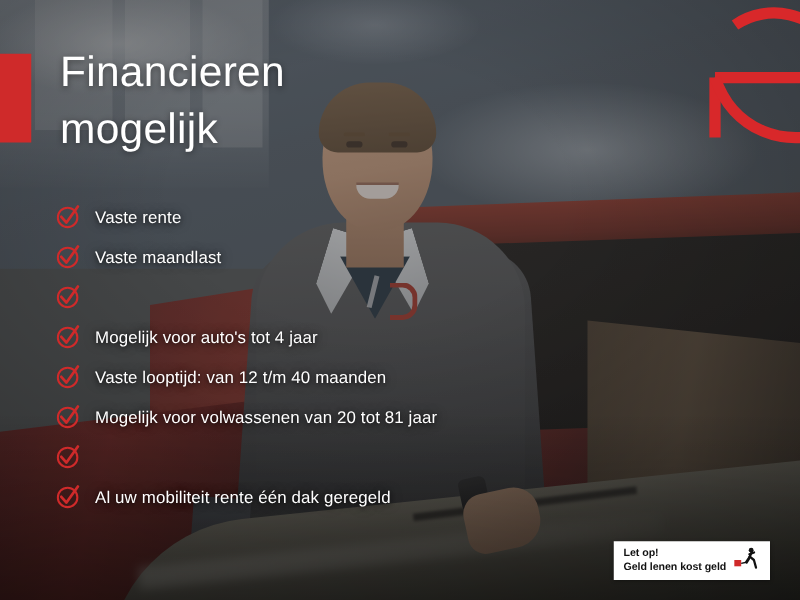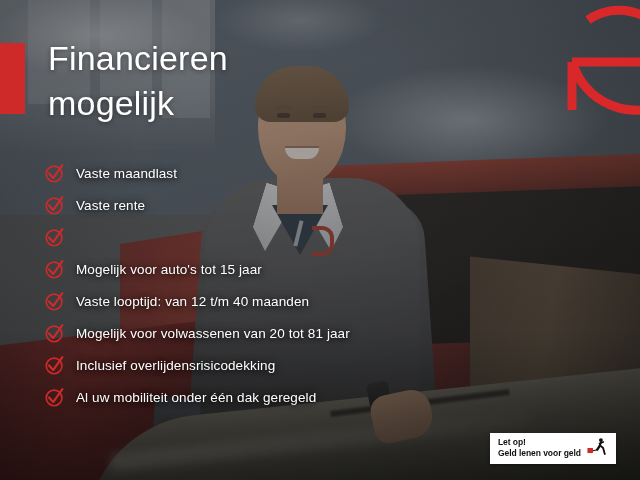--- a/index.html
+++ b/index.html
@@ -332,50 +332,50 @@
 
     <div class="features">
 
       <div class="feature-row">
         <span class="check-icon">
           <svg viewBox="0 0 24 24" width="22" height="22" aria-hidden="true">
             <circle cx="11" cy="13" r="8.5" fill="none" stroke="#cf2a2a" stroke-width="1.8"></circle>
             <path d="M5.5 12.5 L 10 17.5 L 20 3.5" fill="none" stroke="#cf2a2a" stroke-width="2.4" stroke-linecap="round" stroke-linejoin="round"></path>
           </svg>
         </span>
+        <span class="feature-label">Vaste rente</span>
+      </div>
+
+      <div class="feature-row">
+        <span class="check-icon">
+          <svg viewBox="0 0 24 24" width="22" height="22" aria-hidden="true">
+            <circle cx="11" cy="13" r="8.5" fill="none" stroke="#cf2a2a" stroke-width="1.8"></circle>
+            <path d="M5.5 12.5 L 10 17.5 L 20 3.5" fill="none" stroke="#cf2a2a" stroke-width="2.4" stroke-linecap="round" stroke-linejoin="round"></path>
+          </svg>
+        </span>
         <span class="feature-label">Vaste maandlast</span>
       </div>
 
       <div class="feature-row">
         <span class="check-icon">
           <svg viewBox="0 0 24 24" width="22" height="22" aria-hidden="true">
             <circle cx="11" cy="13" r="8.5" fill="none" stroke="#cf2a2a" stroke-width="1.8"></circle>
             <path d="M5.5 12.5 L 10 17.5 L 20 3.5" fill="none" stroke="#cf2a2a" stroke-width="2.4" stroke-linecap="round" stroke-linejoin="round"></path>
           </svg>
         </span>
-        <span class="feature-label">Vaste rente</span>
-      </div>
-
-      <div class="feature-row">
-        <span class="check-icon">
-          <svg viewBox="0 0 24 24" width="22" height="22" aria-hidden="true">
-            <circle cx="11" cy="13" r="8.5" fill="none" stroke="#cf2a2a" stroke-width="1.8"></circle>
-            <path d="M5.5 12.5 L 10 17.5 L 20 3.5" fill="none" stroke="#cf2a2a" stroke-width="2.4" stroke-linecap="round" stroke-linejoin="round"></path>
-          </svg>
-        </span>
-      </div>
-
-      <div class="feature-row">
-        <span class="check-icon">
-          <svg viewBox="0 0 24 24" width="22" height="22" aria-hidden="true">
-            <circle cx="11" cy="13" r="8.5" fill="none" stroke="#cf2a2a" stroke-width="1.8"></circle>
-            <path d="M5.5 12.5 L 10 17.5 L 20 3.5" fill="none" stroke="#cf2a2a" stroke-width="2.4" stroke-linecap="round" stroke-linejoin="round"></path>
-          </svg>
-        </span>
-        <span class="feature-label">Mogelijk voor auto's tot 15 jaar</span>
+      </div>
+
+      <div class="feature-row">
+        <span class="check-icon">
+          <svg viewBox="0 0 24 24" width="22" height="22" aria-hidden="true">
+            <circle cx="11" cy="13" r="8.5" fill="none" stroke="#cf2a2a" stroke-width="1.8"></circle>
+            <path d="M5.5 12.5 L 10 17.5 L 20 3.5" fill="none" stroke="#cf2a2a" stroke-width="2.4" stroke-linecap="round" stroke-linejoin="round"></path>
+          </svg>
+        </span>
+        <span class="feature-label">Mogelijk voor auto's tot 4 jaar</span>
       </div>
 
       <div class="feature-row">
         <span class="check-icon">
           <svg viewBox="0 0 24 24" width="22" height="22" aria-hidden="true">
             <circle cx="11" cy="13" r="8.5" fill="none" stroke="#cf2a2a" stroke-width="1.8"></circle>
             <path d="M5.5 12.5 L 10 17.5 L 20 3.5" fill="none" stroke="#cf2a2a" stroke-width="2.4" stroke-linecap="round" stroke-linejoin="round"></path>
           </svg>
         </span>
         <span class="feature-label">Vaste looptijd: van 12 t/m 40 maanden</span>
@@ -391,38 +391,37 @@
         <span class="feature-label">Mogelijk voor volwassenen van 20 tot 81 jaar</span>
       </div>
 
       <div class="feature-row">
         <span class="check-icon">
           <svg viewBox="0 0 24 24" width="22" height="22" aria-hidden="true">
             <circle cx="11" cy="13" r="8.5" fill="none" stroke="#cf2a2a" stroke-width="1.8"></circle>
             <path d="M5.5 12.5 L 10 17.5 L 20 3.5" fill="none" stroke="#cf2a2a" stroke-width="2.4" stroke-linecap="round" stroke-linejoin="round"></path>
           </svg>
         </span>
-        <span class="feature-label">Inclusief overlijdensrisicodekking</span>
-      </div>
-
-      <div class="feature-row">
-        <span class="check-icon">
-          <svg viewBox="0 0 24 24" width="22" height="22" aria-hidden="true">
-            <circle cx="11" cy="13" r="8.5" fill="none" stroke="#cf2a2a" stroke-width="1.8"></circle>
-            <path d="M5.5 12.5 L 10 17.5 L 20 3.5" fill="none" stroke="#cf2a2a" stroke-width="2.4" stroke-linecap="round" stroke-linejoin="round"></path>
-          </svg>
-        </span>
-        <span class="feature-label">Al uw mobiliteit onder één dak geregeld</span>
+      </div>
+
+      <div class="feature-row">
+        <span class="check-icon">
+          <svg viewBox="0 0 24 24" width="22" height="22" aria-hidden="true">
+            <circle cx="11" cy="13" r="8.5" fill="none" stroke="#cf2a2a" stroke-width="1.8"></circle>
+            <path d="M5.5 12.5 L 10 17.5 L 20 3.5" fill="none" stroke="#cf2a2a" stroke-width="2.4" stroke-linecap="round" stroke-linejoin="round"></path>
+          </svg>
+        </span>
+        <span class="feature-label">Al uw mobiliteit rente één dak geregeld</span>
       </div>
 
     </div>
 
     <div class="warning-badge">
       <span class="warning-text">Let op!
-Geld lenen voor geld</span>
+Geld lenen kost geld</span>
       <span class="warning-icon">
         <svg viewBox="0 0 24 24" width="22" height="22" aria-hidden="true">
           <rect x="0.5" y="12" width="6" height="5.5" fill="#cf2a2a"></rect>
           <path d="M6.5 15 L 11 14" stroke="#111" stroke-width="1.2" fill="none"></path>
           <circle cx="15.2" cy="3.4" r="2.1" fill="#111"></circle>
           <path d="M15.4 5.6 L 13.2 11.2 L 11.2 14.2" stroke="#111" stroke-width="2" fill="none" stroke-linecap="round"></path>
           <path d="M14.0 9.0 L 17.6 12.0 L 19.4 18.6" stroke="#111" stroke-width="2" fill="none" stroke-linecap="round" stroke-linejoin="round"></path>
           <path d="M13.6 7.0 L 17.8 5.4" stroke="#111" stroke-width="1.8" fill="none" stroke-linecap="round"></path>
           <path d="M14.4 8.0 L 10.8 13.6" stroke="#111" stroke-width="1.6" fill="none" stroke-linecap="round"></path>
         </svg>

